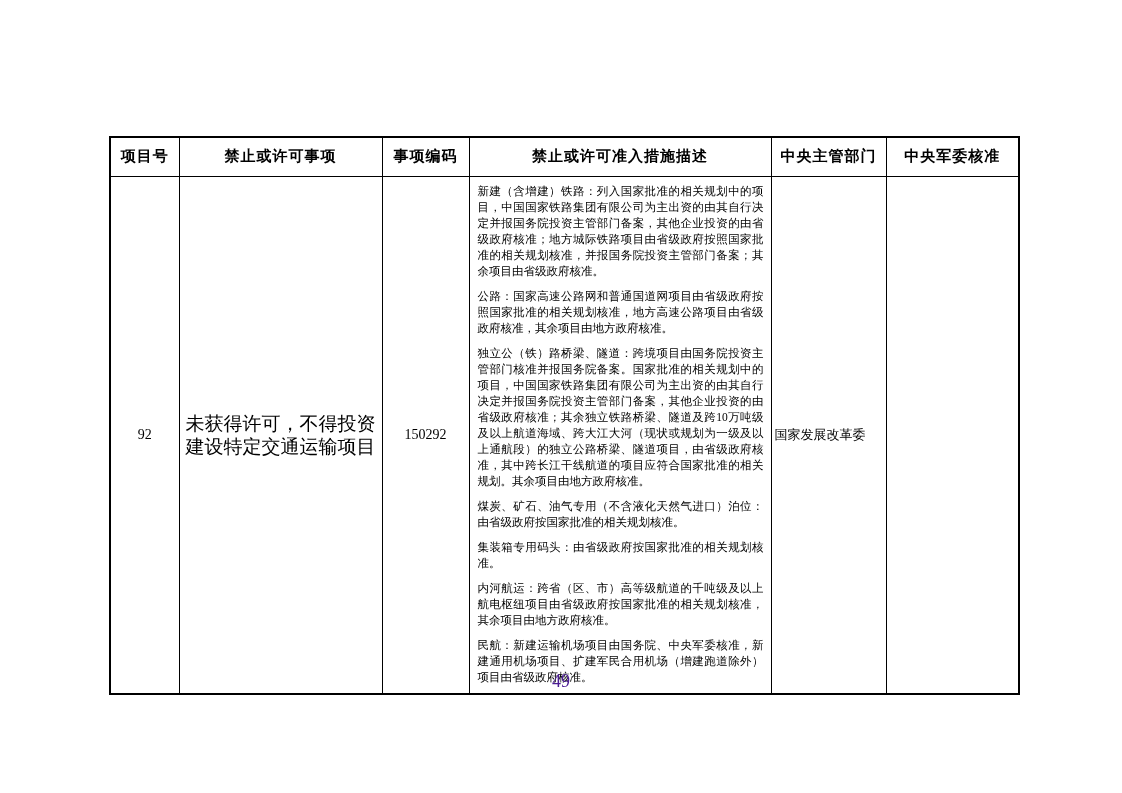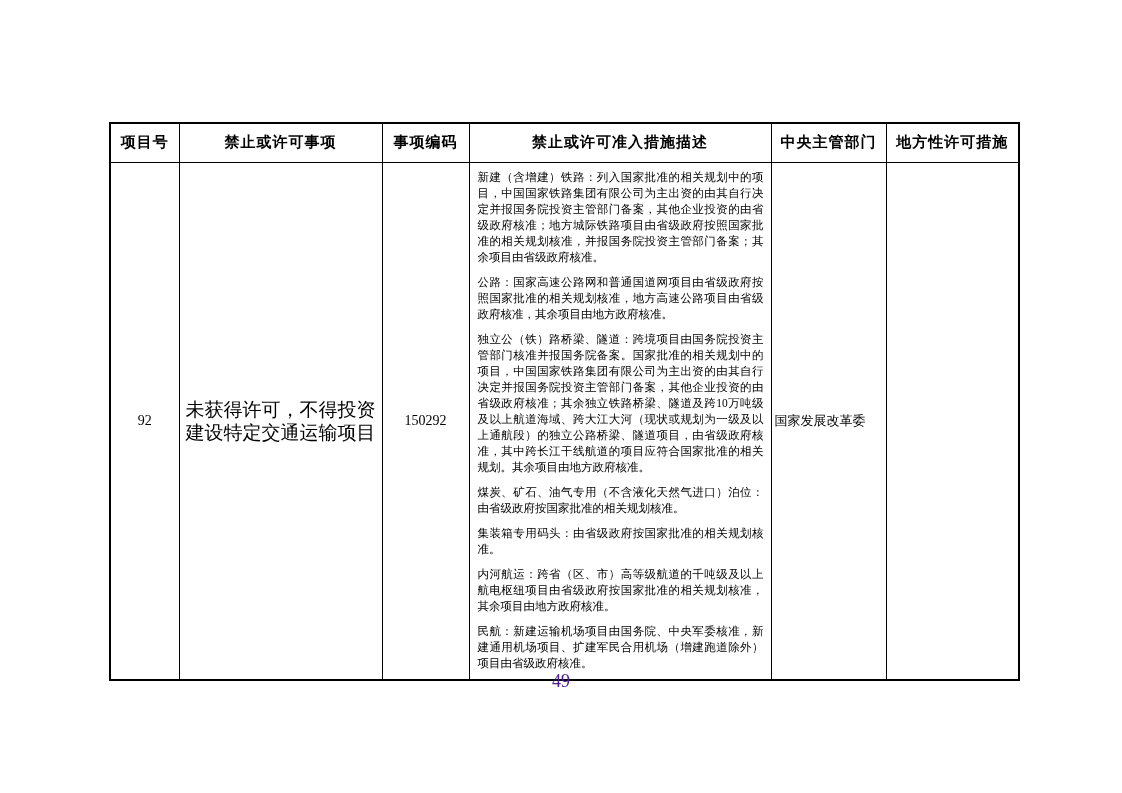--- a/index.html
+++ b/index.html
@@ -9,21 +9,21 @@
     width: 1122px;
     height: 793px;
     background: #ffffff;
     font-family: "Liberation Serif", "DejaVu Serif", serif;
     color: #000000;
     overflow: hidden;
   }
   .doc-table {
     position: absolute;
     left: 109px;
-    top: 122px;
+    top: 136px;
     width: 909px;
     border-collapse: collapse;
     table-layout: fixed;
     border: 2px solid #000000;
   }
   .doc-table th, .doc-table td {
     border: 1px solid #000000;
     overflow: hidden;
   }
   .doc-table th {
@@ -98,21 +98,21 @@
       <col style="width:115px">
       <col style="width:133px">
     </colgroup>
     <thead>
       <tr>
         <th>项目号</th>
         <th>禁止或许可事项</th>
         <th>事项编码</th>
         <th>禁止或许可准入措施描述</th>
         <th>中央主管部门</th>
-        <th>地方性许可措施</th>
+        <th>中央军委核准</th>
       </tr>
     </thead>
     <tbody>
       <tr>
         <td class="cell-center">92</td>
         <td class="cell-item">未获得许可，不得投资建设特定交通运输项目</td>
         <td class="cell-center">150292</td>
         <td class="cell-measures">
           <p>新建（含增建）铁路：列入国家批准的相关规划中的项目，中国国家铁路集团有限公司为主出资的由其自行决定并报国务院投资主管部门备案，其他企业投资的由省级政府核准；地方城际铁路项目由省级政府按照国家批准的相关规划核准，并报国务院投资主管部门备案；其余项目由省级政府核准。</p>
           <p>公路：国家高速公路网和普通国道网项目由省级政府按照国家批准的相关规划核准，地方高速公路项目由省级政府核准，其余项目由地方政府核准。</p>

